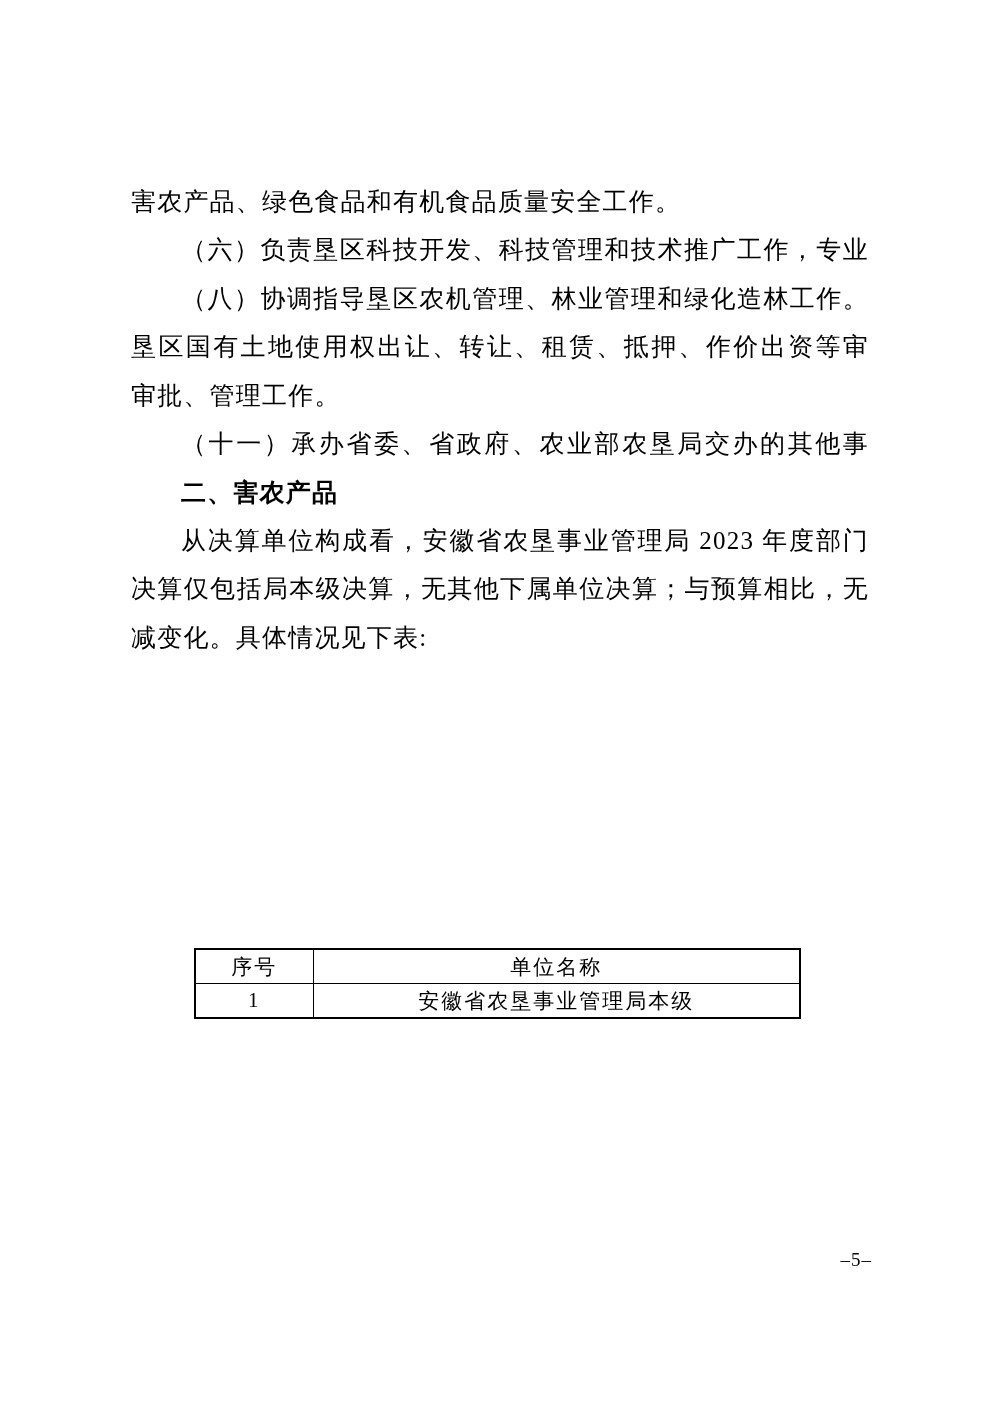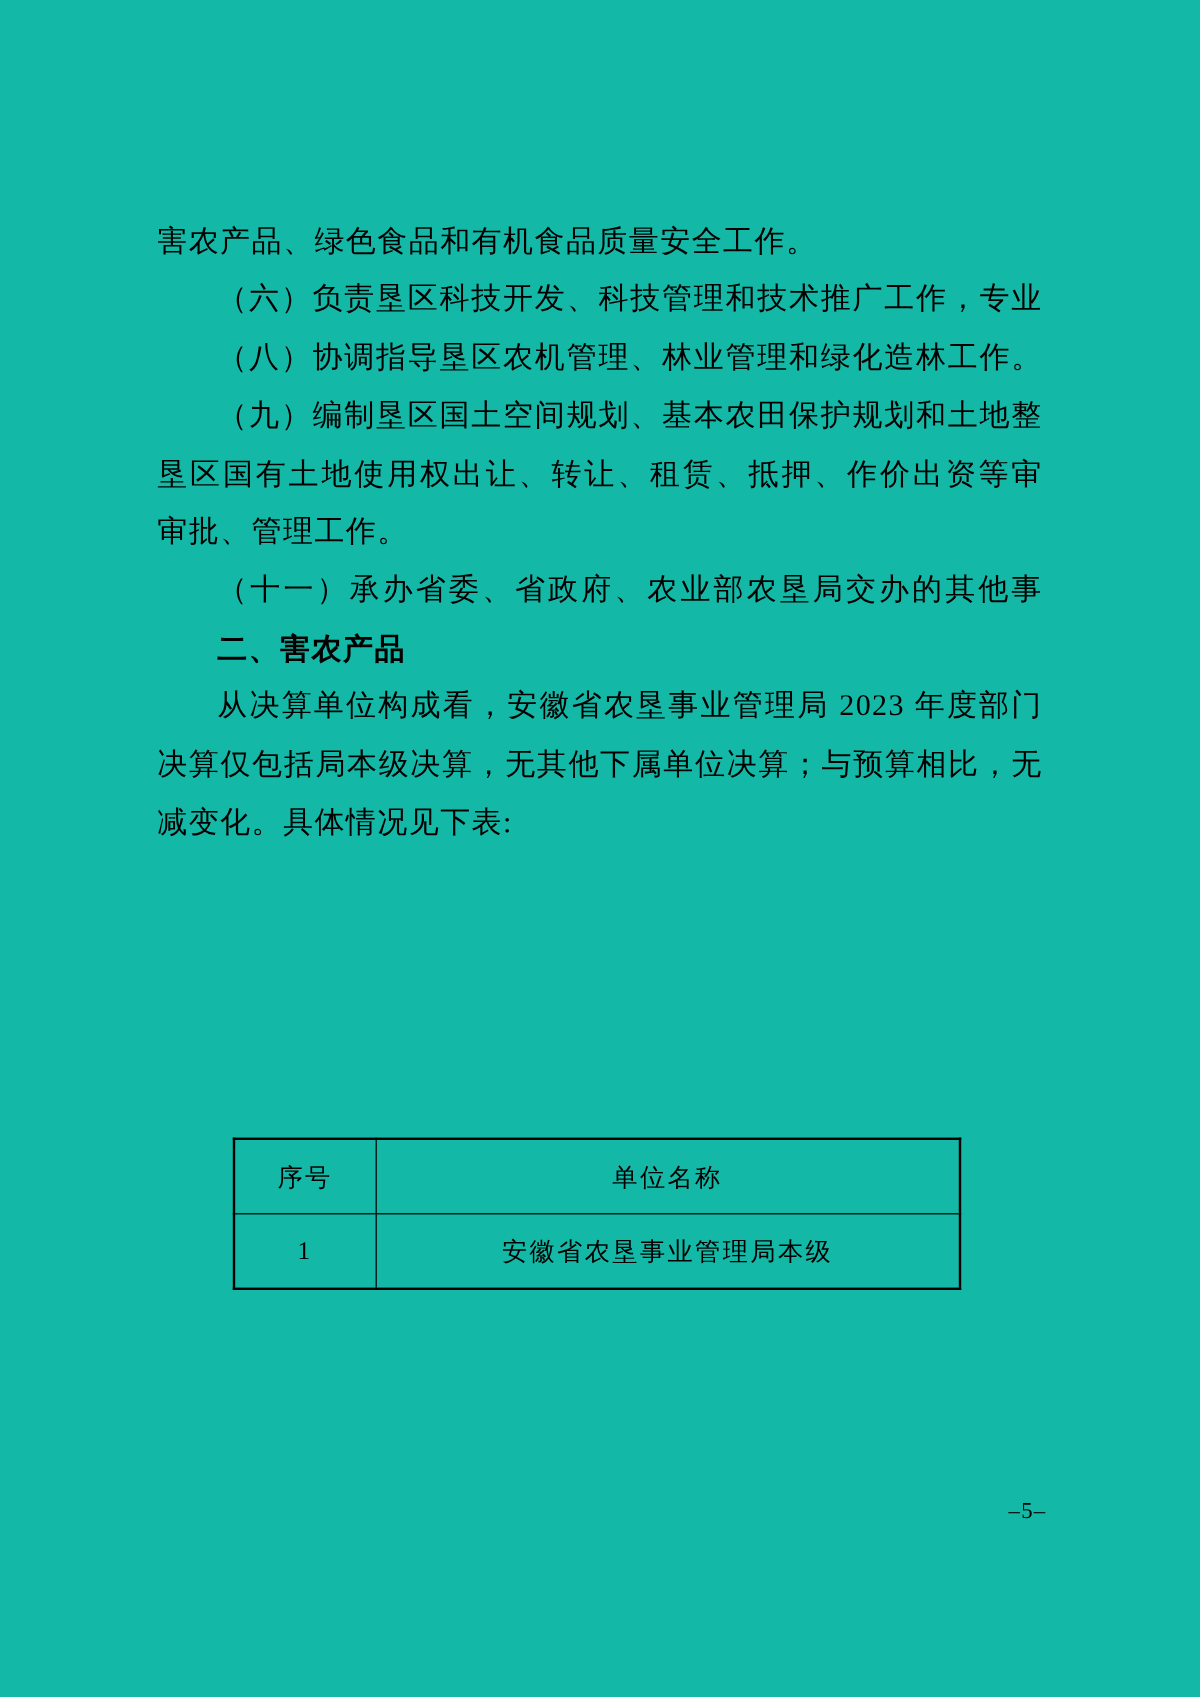--- a/index.html
+++ b/index.html
@@ -5,21 +5,21 @@
   html, body {
     margin: 0;
     padding: 0;
     background: #e8e8e8;
   }
   .page {
     position: relative;
     width: 1000px;
     height: 1414px;
     margin: 0 auto;
-    background: #14b8a6;
+    background: #ffffff;
     color: #000000;
     font-family: "Liberation Serif", "DejaVu Serif", serif;
     overflow: hidden;
   }
   .textblock {
     position: absolute;
     left: 131px;
     top: 178px;
     width: 738px;
   }
@@ -54,21 +54,21 @@
   }
   table.unit-table th,
   table.unit-table td {
     border: 1px solid #000;
     height: 33px;
     font-size: 21px;
     font-weight: normal;
     text-align: center;
     vertical-align: middle;
     letter-spacing: 2px;
-    padding: 14px;
+    padding: 0;
     font-family: "Liberation Serif", "DejaVu Serif", serif;
   }
   .col-index { width: 118px; }
   .page-number {
     position: absolute;
     top: 1246px;
     right: 128px;
     font-size: 19px;
     letter-spacing: 1px;
     line-height: 28px;
@@ -76,21 +76,20 @@
 </style>
 </head>
 <body>
 
 <div class="page">
 
   <div class="textblock">
     <div class="line">害农产品、绿色食品和有机食品质量安全工作。</div>
     <div class="line ind full">（六）负责垦区科技开发、科技管理和技术推广工作，专业</div>
     <div class="line ind full">（八）协调指导垦区农机管理、林业管理和绿化造林工作。</div>
-    <div class="line ind full">（九）编制垦区国土空间规划、基本农田保护规划和土地整</div>
     <div class="line full">垦区国有土地使用权出让、转让、租赁、抵押、作价出资等审查、</div>
     <div class="line">审批、管理工作。</div>
     <div class="line ind full">（十一）承办省委、省政府、农业部农垦局交办的其他事项。</div>
     <div class="line ind heading">二、害农产品</div>
     <div class="line ind full">从决算单位构成看，安徽省农垦事业管理局 2023 年度部门</div>
     <div class="line full">决算仅包括局本级决算，无其他下属单位决算；与预算相比，无增</div>
     <div class="line">减变化。具体情况见下表:</div>
   </div>
 
   <table class="unit-table">

